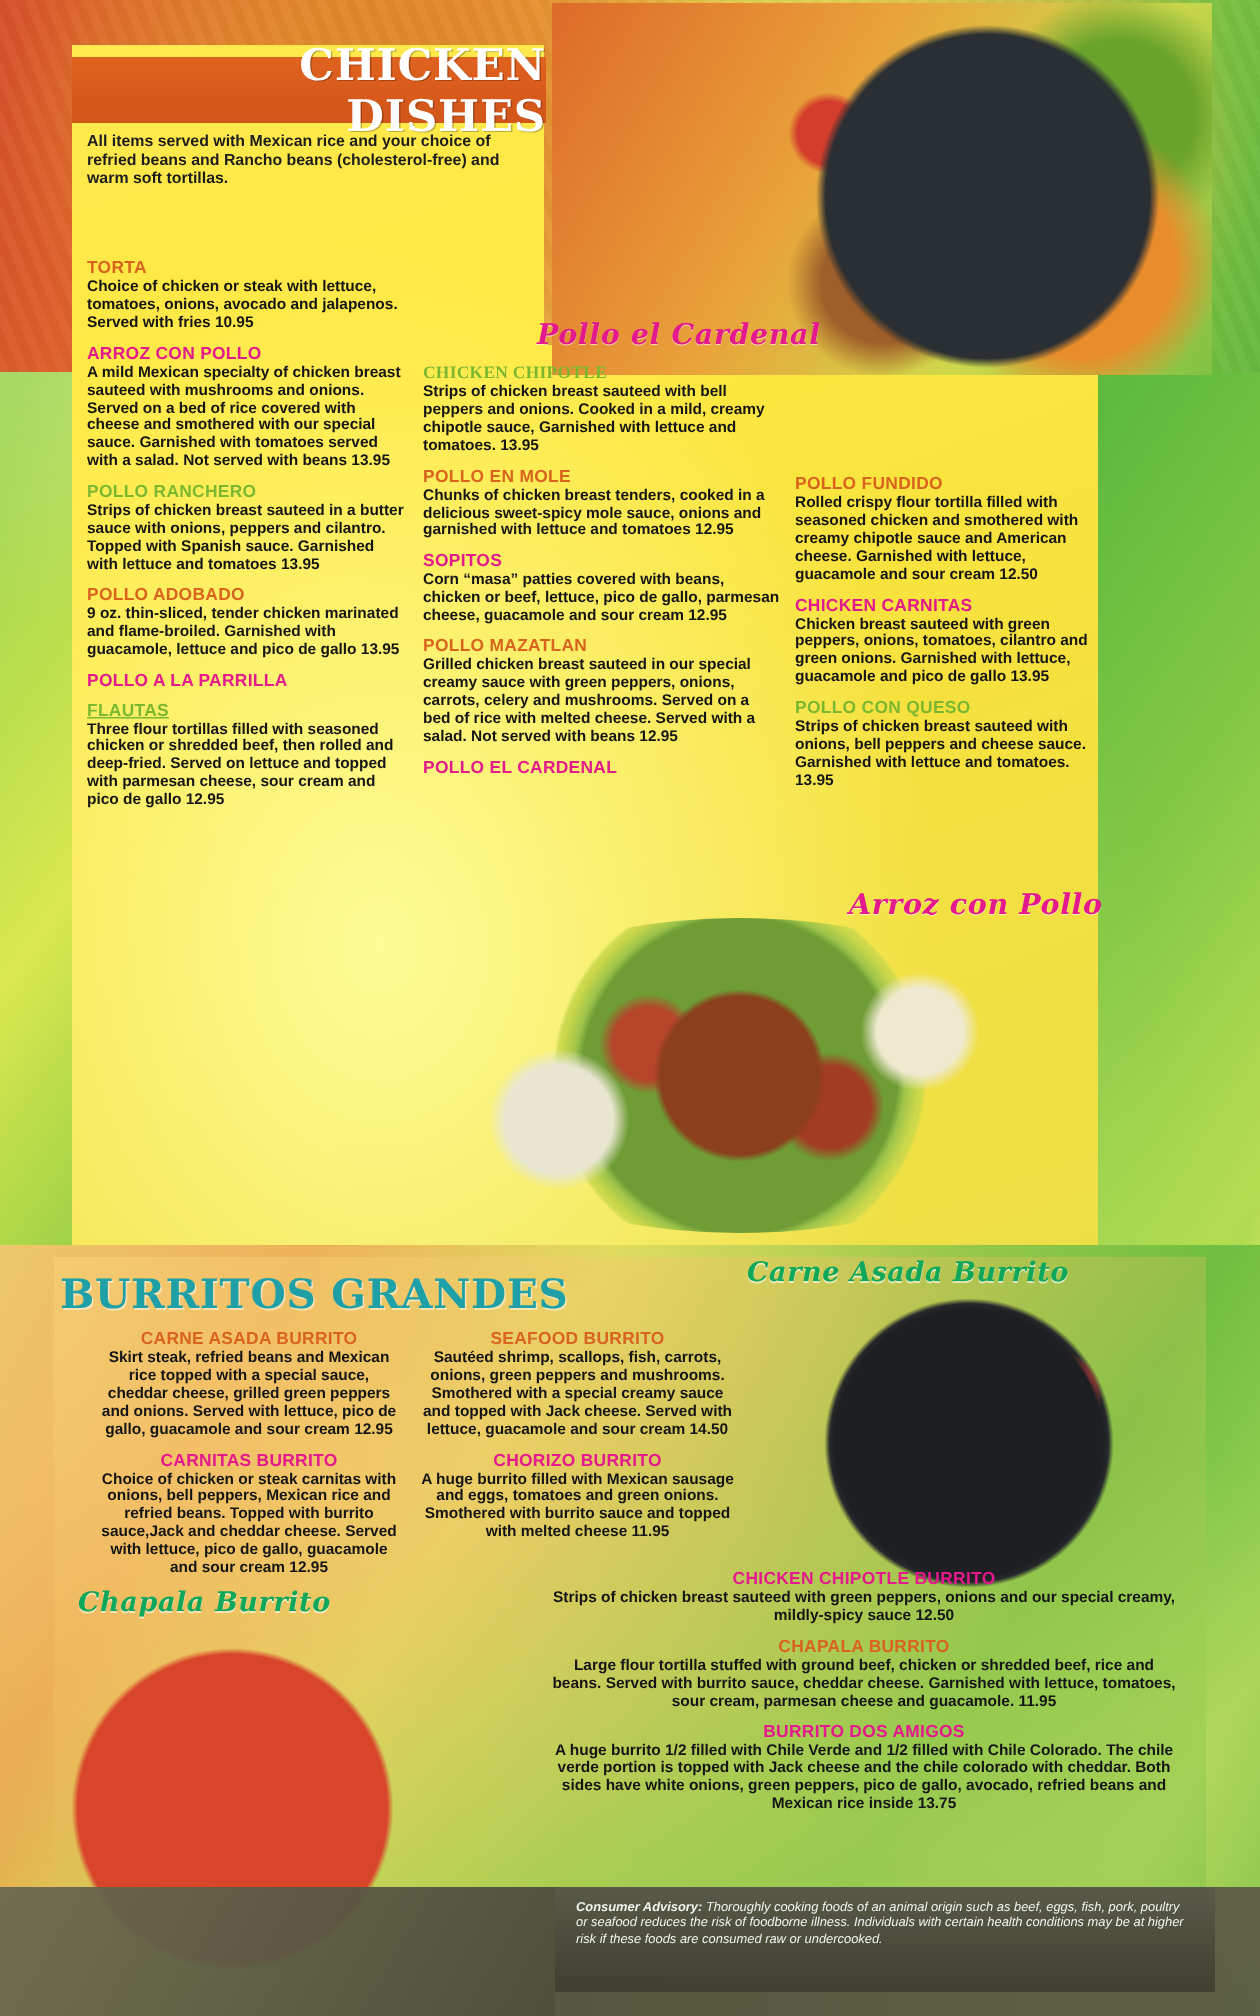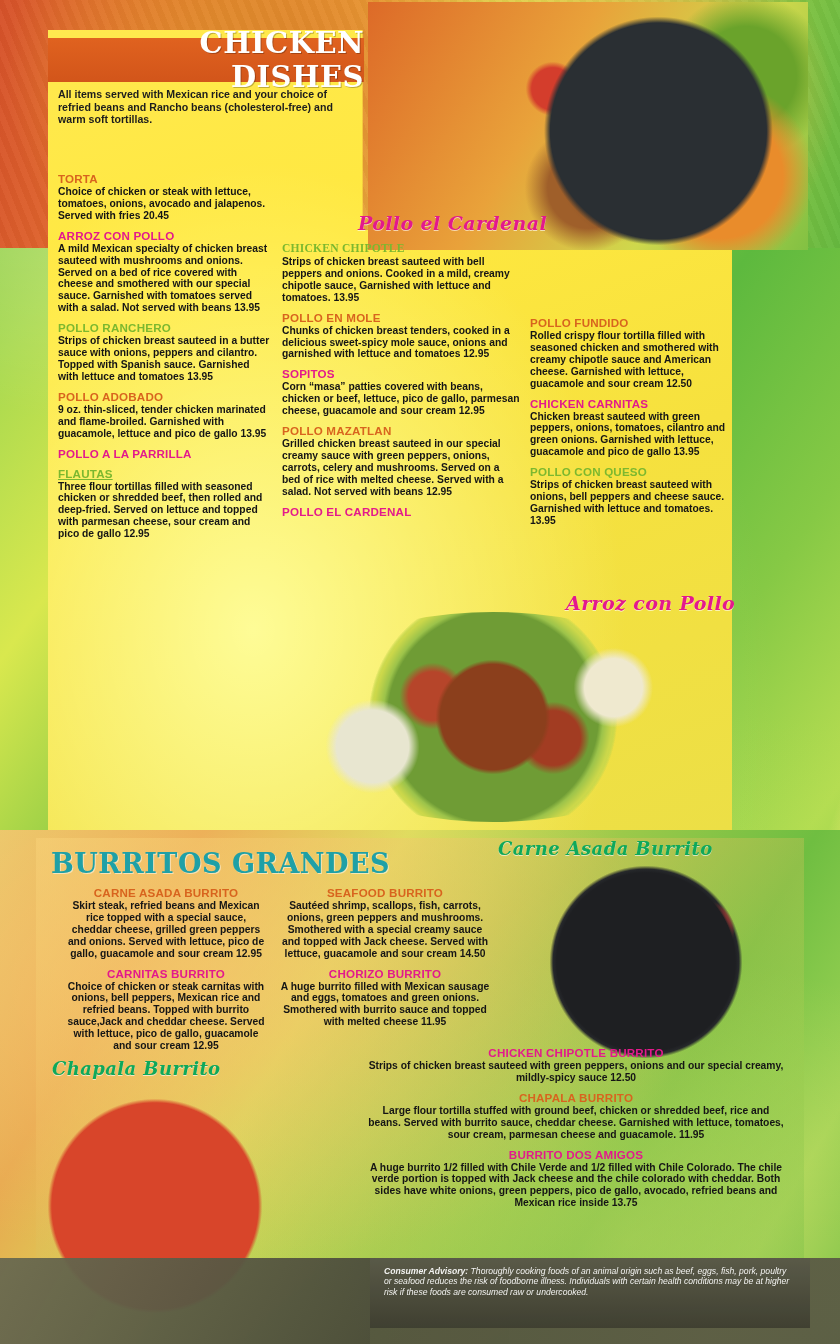--- a/index.html
+++ b/index.html
@@ -161,21 +161,21 @@
     background:
       radial-gradient(ellipse at 25% 30%, rgba(255,200,120,.55), rgba(255,200,120,0) 55%),
       radial-gradient(ellipse at 75% 80%, rgba(255,230,120,.35), rgba(255,230,120,0) 50%),
       linear-gradient(120deg,#e9c86a 0%,#e7a94f 18%,#d9e05a 36%,#9cc94a 55%,#6fbe41 72%,#9ed355 88%,#66bb3e 100%);
   }
   .burrito-panel{
     position:absolute;left:36px;top:838px;width:768px;height:420px;
     background:linear-gradient(150deg, rgba(248,210,120,.55), rgba(238,190,95,.35) 40%, rgba(160,205,80,.35) 75%, rgba(120,190,70,.35) 100%);
   }
   #burritos-header{
-    position:absolute;left:51px;top:848px;
+    position:absolute;left:40px;top:848px;
     font-family:"DejaVu Serif","Liberation Serif",serif;
     font-weight:bold;font-size:27px;color:#1fa0a6;letter-spacing:.5px;
     text-shadow:1px 1px 0 rgba(255,255,255,.5);
   }
   #burrito-col-1{left:66px;top:886px;width:200px;text-align:center;}
   #burrito-col-2{left:280px;top:886px;width:210px;text-align:center;}
   #burrito-col-3{left:366px;top:1046px;width:420px;text-align:center;}
 
   .centered .name,.centered .desc{text-align:center;}
 
@@ -216,21 +216,21 @@
   <div class="plate" id="photo-chapala-burrito"></div>
 
   <div class="chicken-header">
     <h1>CHICKEN DISHES</h1>
   </div>
   <div class="chicken-intro">All items served with Mexican rice and your choice of refried beans and Rancho beans (cholesterol-free) and warm soft tortillas.</div>
 
   <div class="col" id="chicken-col-1">
       <div class="item">
         <div class="name" style="color: rgb(216, 100, 30);">TORTA</div>
-        <div class="desc">Choice of chicken or steak with lettuce, tomatoes, onions, avocado and jalapenos. Served with fries 20.45</div>
+        <div class="desc">Choice of chicken or steak with lettuce, tomatoes, onions, avocado and jalapenos. Served with fries 10.95</div>
       </div>
       <div class="item">
         <div class="name" style="color: rgb(227, 25, 140);">ARROZ CON POLLO</div>
         <div class="desc">A mild Mexican specialty of chicken breast sauteed with mushrooms and onions. Served on a bed of rice covered with cheese and smothered with our special sauce. Garnished with tomatoes served with a salad. Not served with beans 13.95</div>
       </div>
       <div class="item">
         <div class="name" style="color: rgb(124, 184, 47);">POLLO RANCHERO</div>
         <div class="desc">Strips of chicken breast sauteed in a butter sauce with onions, peppers and cilantro. Topped with Spanish sauce. Garnished with lettuce and tomatoes 13.95</div>
       </div>
       <div class="item">

